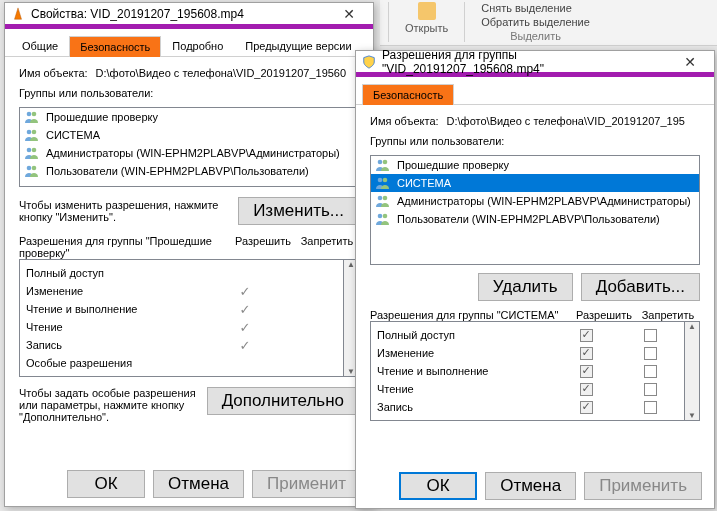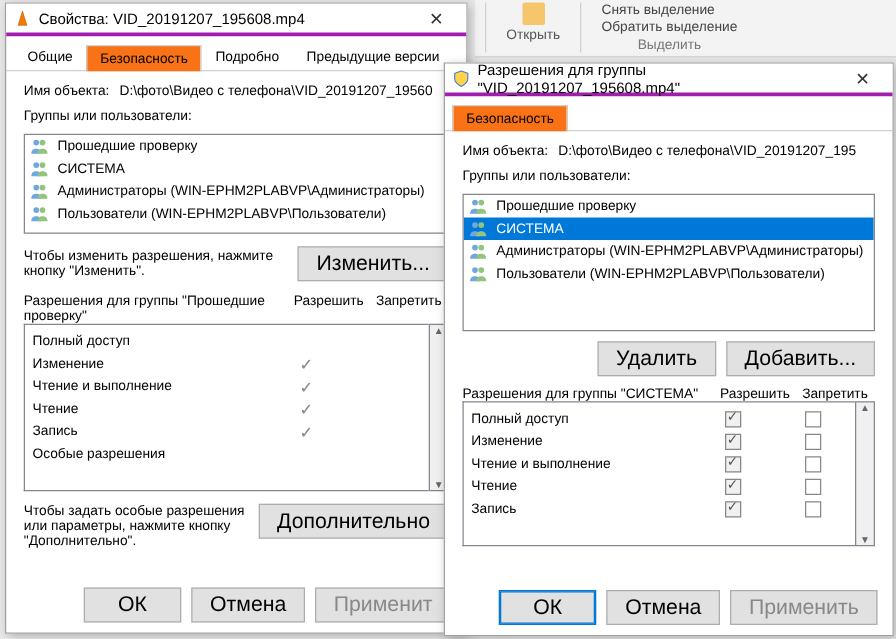--- a/index.html
+++ b/index.html
@@ -5,21 +5,21 @@
   * { box-sizing: border-box; margin: 0; padding: 0; font-family: "Segoe UI", Tahoma, sans-serif; font-size: 11px; }
   body { width: 717px; height: 511px; background: #e8e8e8; position: relative; overflow: hidden; }
 
   
   .ribbon { position: absolute; left: 380px; top: 0; right: 0; height: 46px; background: #f3f3f3; border-bottom: 1px solid #d0d0d0; display: flex; gap: 16px; padding: 2px 8px; }
   .ribbon-group { display: flex; flex-direction: column; align-items: center; font-size: 10px; color: #555; gap:2px;}
   .ribbon-group .ico { width: 18px; height: 18px; background: #7fa8d8; border-radius: 2px; }
   .ribbon-sep { width:1px; background:#d0d0d0; height:40px; }
 
   .dlg { position: absolute; background: #fff; border: 1px solid #a0a0a0; box-shadow: 2px 2px 8px rgba(0,0,0,.25); }
-  .titlebar { height: 26px; display:flex; align-items:center; padding: 0 4px 0 6px; border-bottom: 3px solid #a21caf; background:#fff;}
+  .titlebar { height: 26px; display:flex; align-items:center; padding: 0 4px 0 6px; border-bottom: 5px solid #a21caf; background:#fff;}
   .titlebar .appicon { width:14px; height:14px; margin-right:6px; display:flex; align-items:center; justify-content:center;}
   .titlebar .title { flex:1; font-size: 12px; color:#000;}
   .titlebar .closebtn { width: 40px; height: 24px; display:flex; align-items:center; justify-content:center; font-size:14px; color:#333;}
 
   .tabs { display:flex; border-bottom: 1px solid #d0d0d0; padding: 6px 6px 0 6px; gap:0;}
   .tab { padding: 4px 10px; border:1px solid transparent; border-bottom:none; background:transparent; cursor:default;}
   .tab.active { border-color:#d0d0d0; background:#f97316; position:relative; top:1px;}
 
   .body { padding: 10px 14px; color:#000;}
   .row { margin-bottom: 8px; }
@@ -37,21 +37,21 @@
   .changerow { display:flex; align-items:center; gap:8px; margin:10px 0;}
   .changerow .txt{flex:1;}
   .btn { background:#e1e1e1; border:1px solid #adadad; padding: 3px 14px; min-width:78px; text-align:center; font-size:17px;}
   .btn.default{border:1px solid #0078d7; box-shadow: inset 0 0 0 1px #0078d7;}
   .btn.disabled{color:#888;}
 
   .permhdr { display:flex; margin-top:6px; }
   .permhdr .spacer{flex:1;}
   .permhdr .col{width:64px; text-align:center;}
 
-  .permbox { border:1px solid #828790; padding: 4px 2px 20px 6px; }
+  .permbox { border:1px solid #828790; padding: 4px 2px 4px 6px; }
   .permrow { display:flex; align-items:center; height:18px;}
   .permrow .pname{flex:1;}
   .permrow .pc{width:64px; display:flex; justify-content:center;}
   .chk { width:13px; height:13px; border:1px solid #888; display:inline-block; background:#fff;}
   .chk.ro { background:#f0f0f0;}
   .chk.on::after{content:"✓"; font-size:11px; line-height:11px; color:#555; display:block; text-align:center; margin-top:-1px;}
   .scrollhint{width:16px; background:#f0f0f0; border-left:1px solid #dcdcdc; display:flex; flex-direction:column; justify-content:space-between; align-items:center;}
   .scrollhint .ar{font-size:8px;color:#666;}
 
   .footer { position:absolute; bottom:8px; right:12px; display:flex; gap:8px;}

